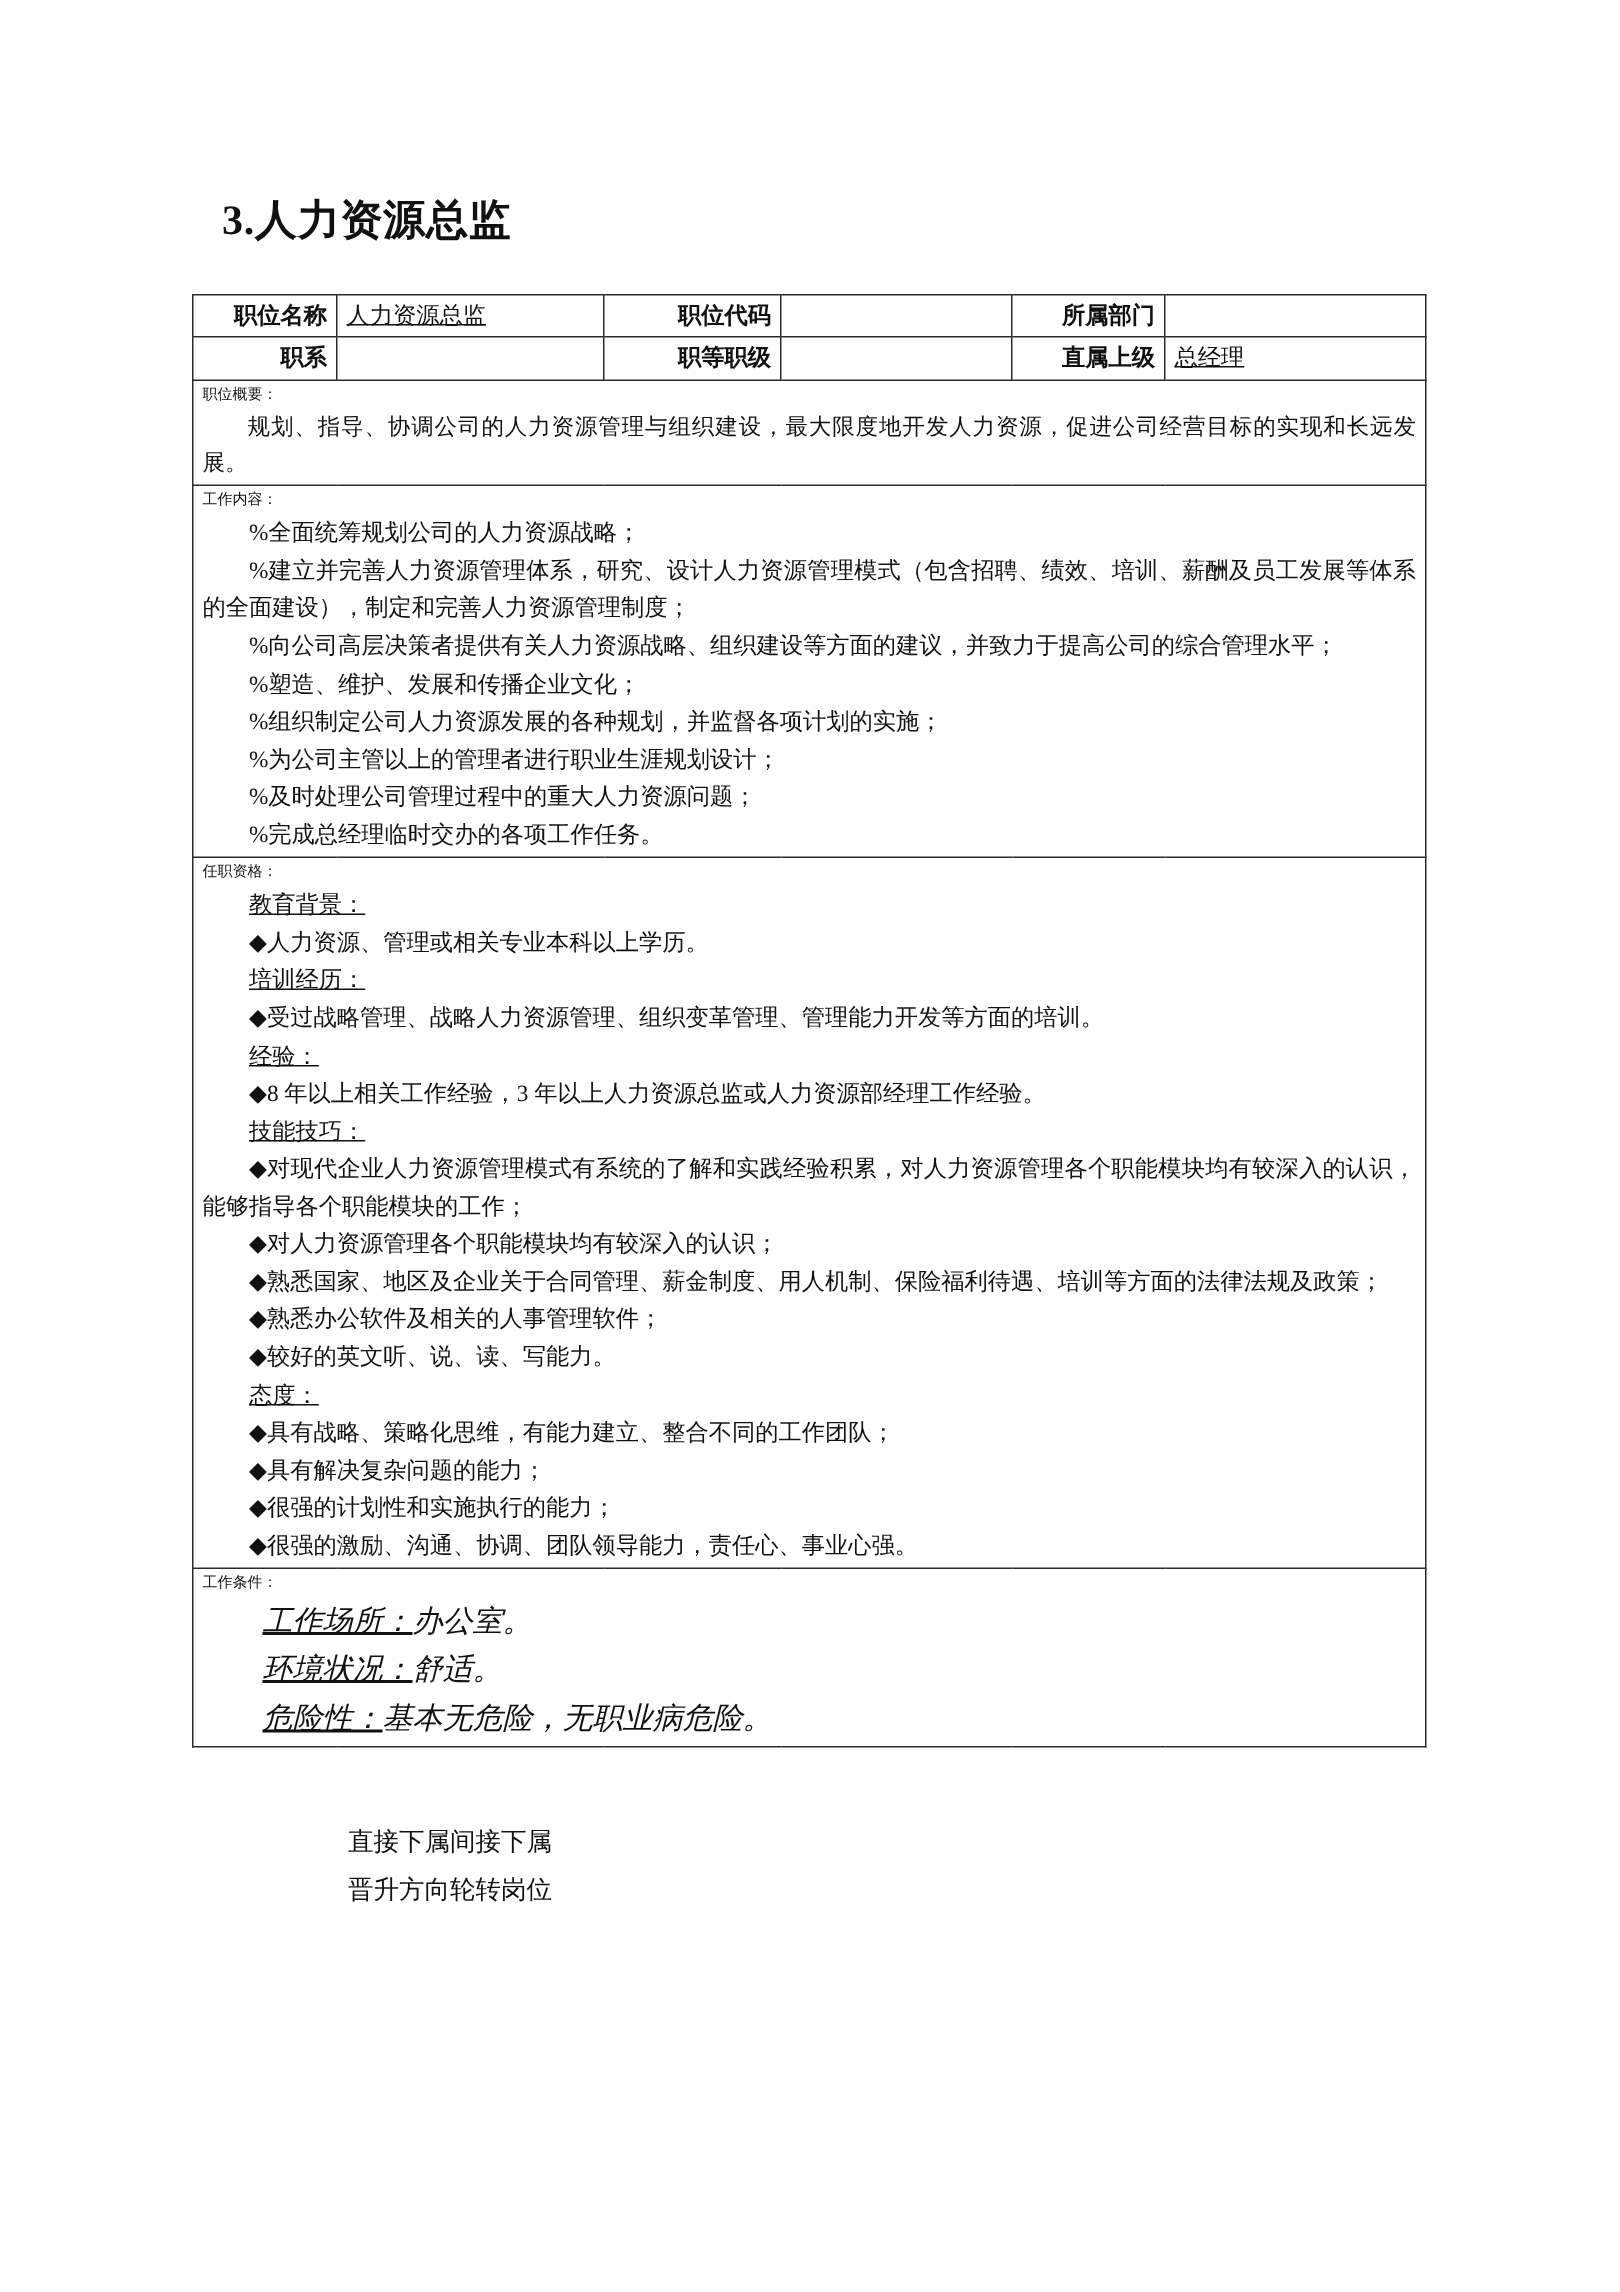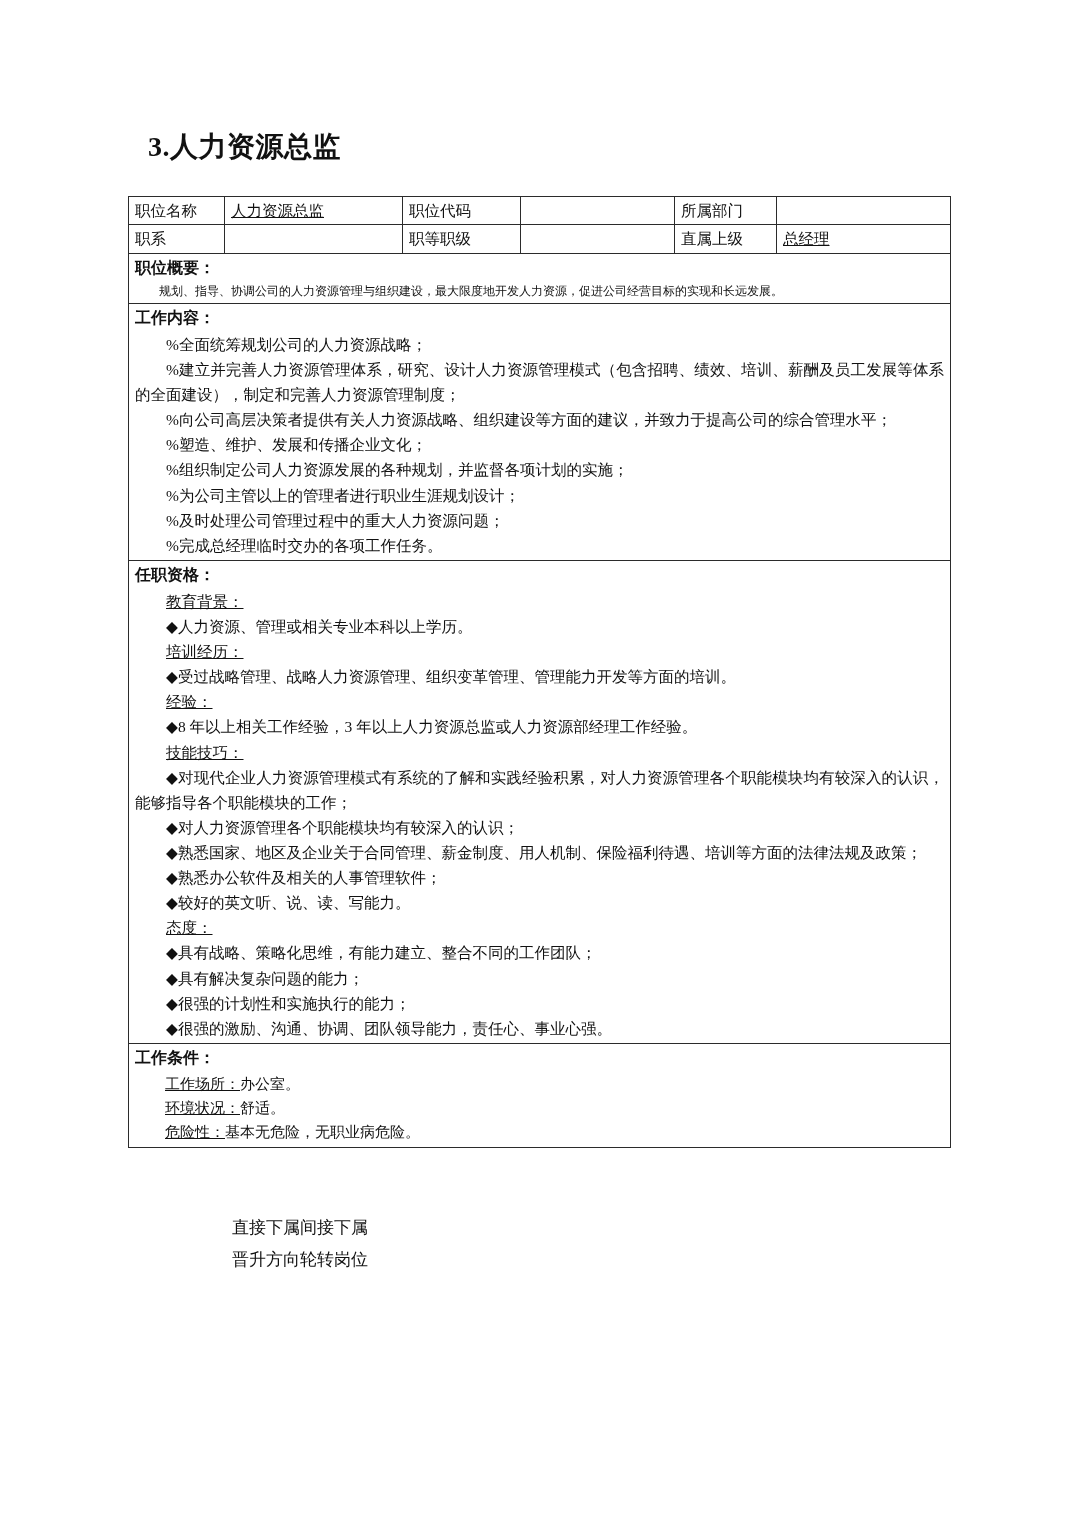--- a/index.html
+++ b/index.html
@@ -39,64 +39,65 @@
     table-layout: fixed;
   }
   table.jd td {
     border: 1px solid #2b2b2b;
     font-size: 15.5px;
     line-height: 1.5;
     padding: 2px 6px;
     vertical-align: top;
   }
   td.lbl {
-    text-align: left;
-    font-weight: normal;
+    text-align: right;
+    font-weight: bold;
     white-space: nowrap;
     padding: 3px 4px;
   }
   td.val {
     text-align: left;
     padding: 3px 4px;
   }
   td.val .u {
     text-decoration: underline;
   }
   td.section {
     padding: 6px 10px 8px 10px;
   }
   .sec-head {
-    font-weight: bold;
-    font-size: 16px;
+    font-weight: normal;
+    font-size: 10px;
     margin-bottom: 2px;
   }
   .para {
-    font-size: 12px;
+    font-size: 15px;
     line-height: 1.62;
     text-align: justify;
     text-indent: 2em;
   }
   .item {
     font-size: 15.5px;
     line-height: 1.62;
     text-align: justify;
     text-indent: 2em;
   }
   .sub-head {
     font-size: 15.5px;
     line-height: 1.62;
     text-indent: 2em;
   }
   .sub-head span.u {
     text-decoration: underline;
   }
   .cond-line {
-    font-size: 15px;
-    line-height: 1.62;
-    text-indent: 2em;
+    font-size: 20px;
+    line-height: 1.62;
+    text-indent: 2em;
+    font-style: italic;
   }
   .cond-line .u {
     text-decoration: underline;
   }
   .footer-lines {
     position: absolute;
     left: 192px;
     width: 700px;
     margin-left: 40px;
   }

